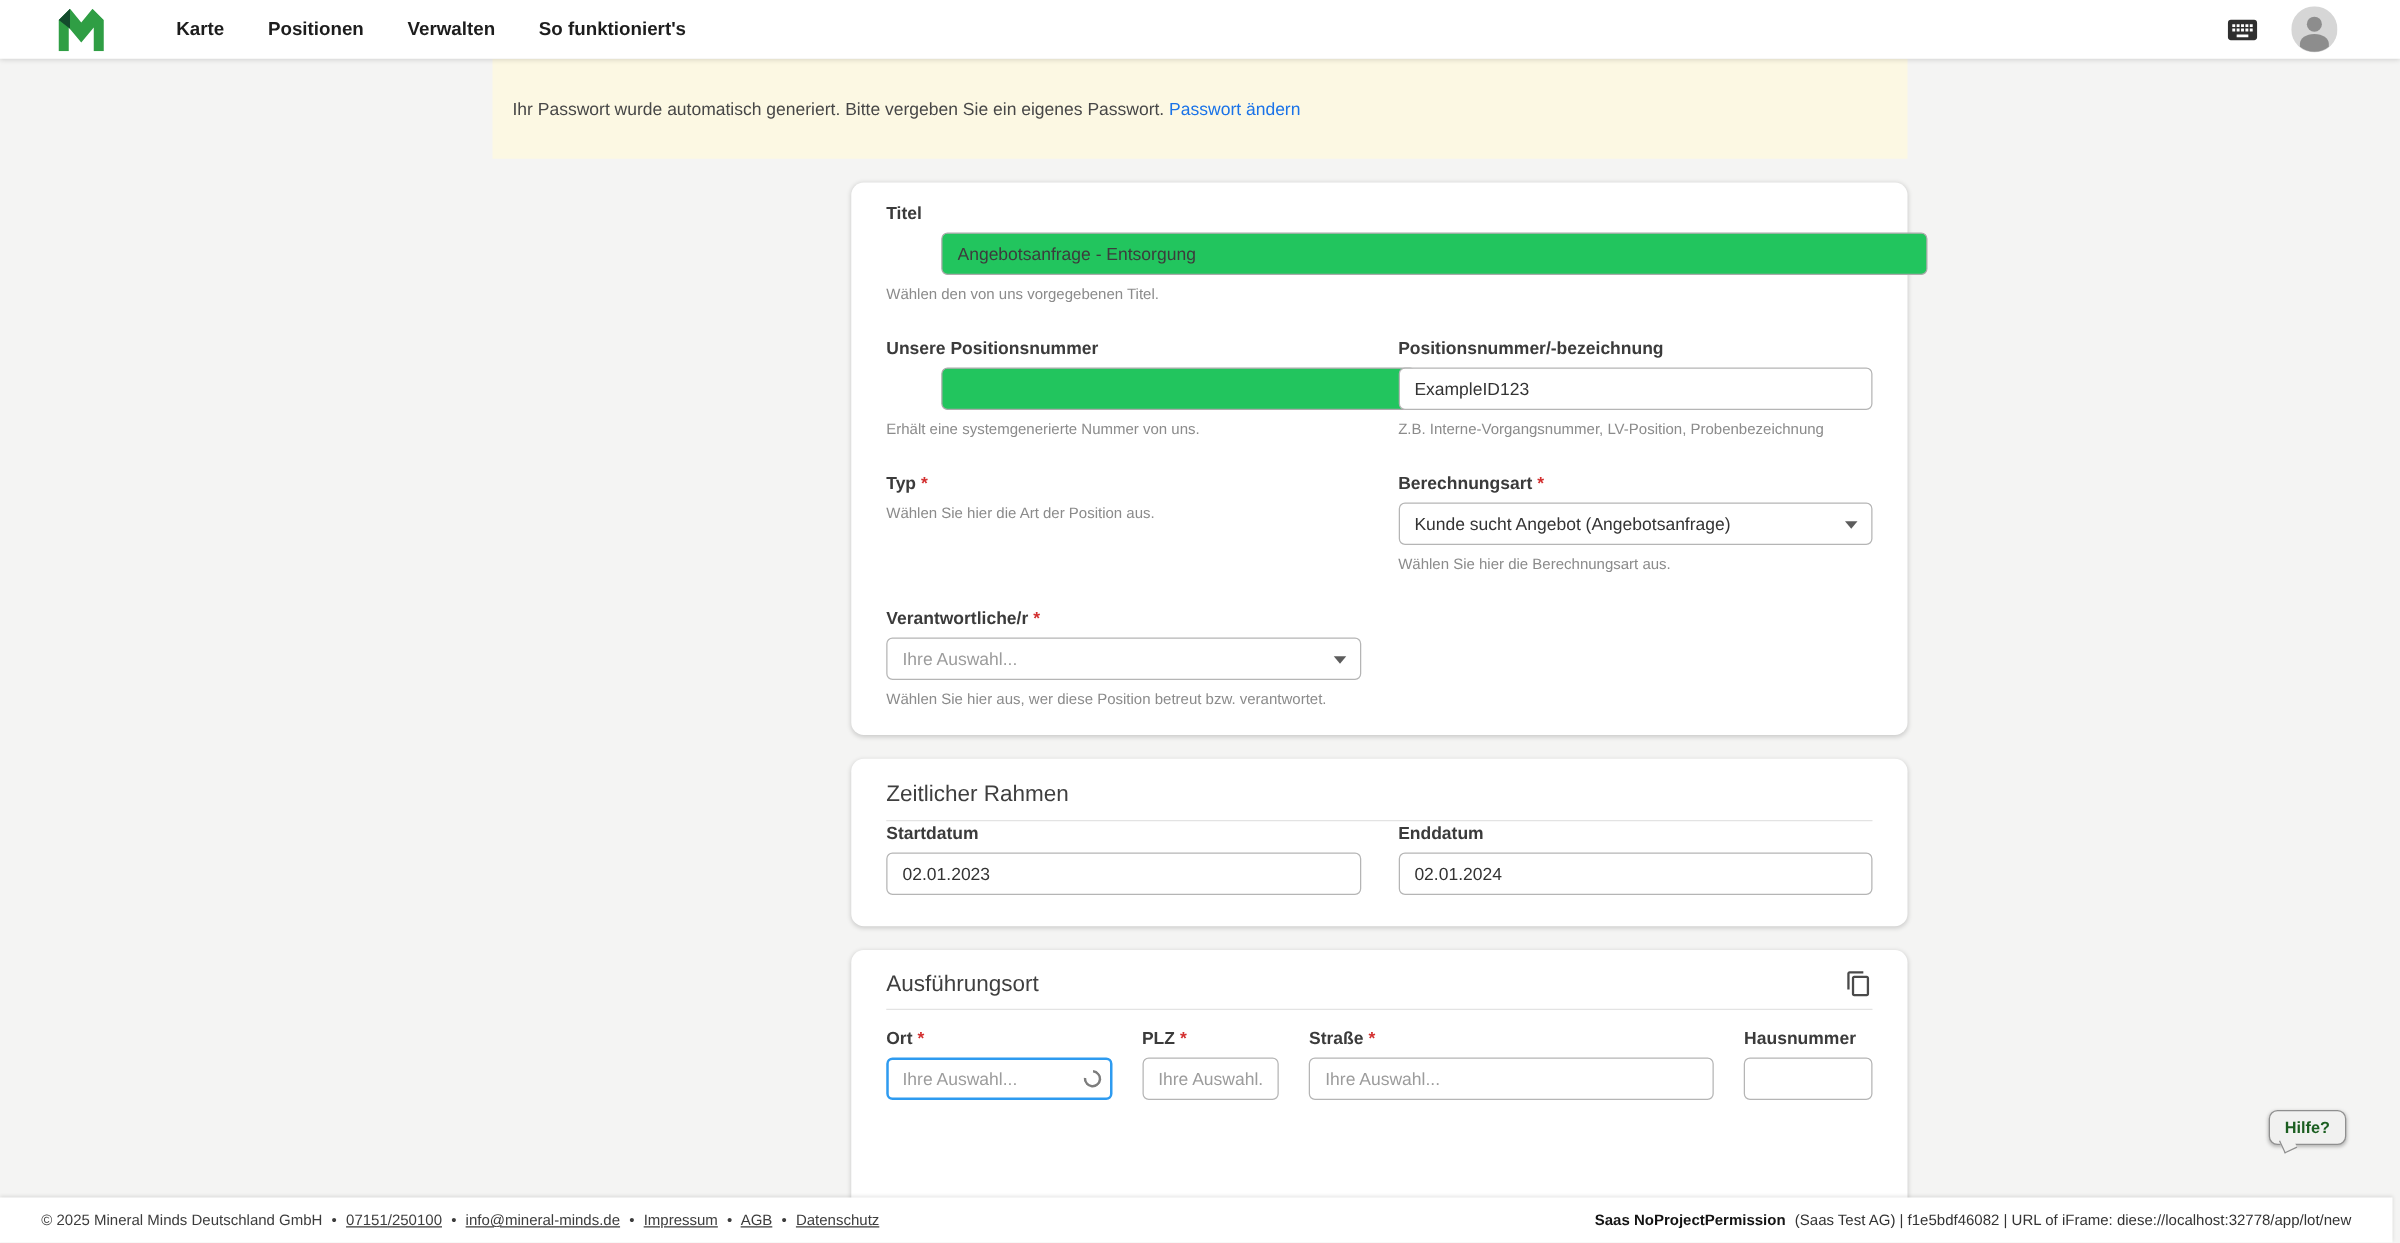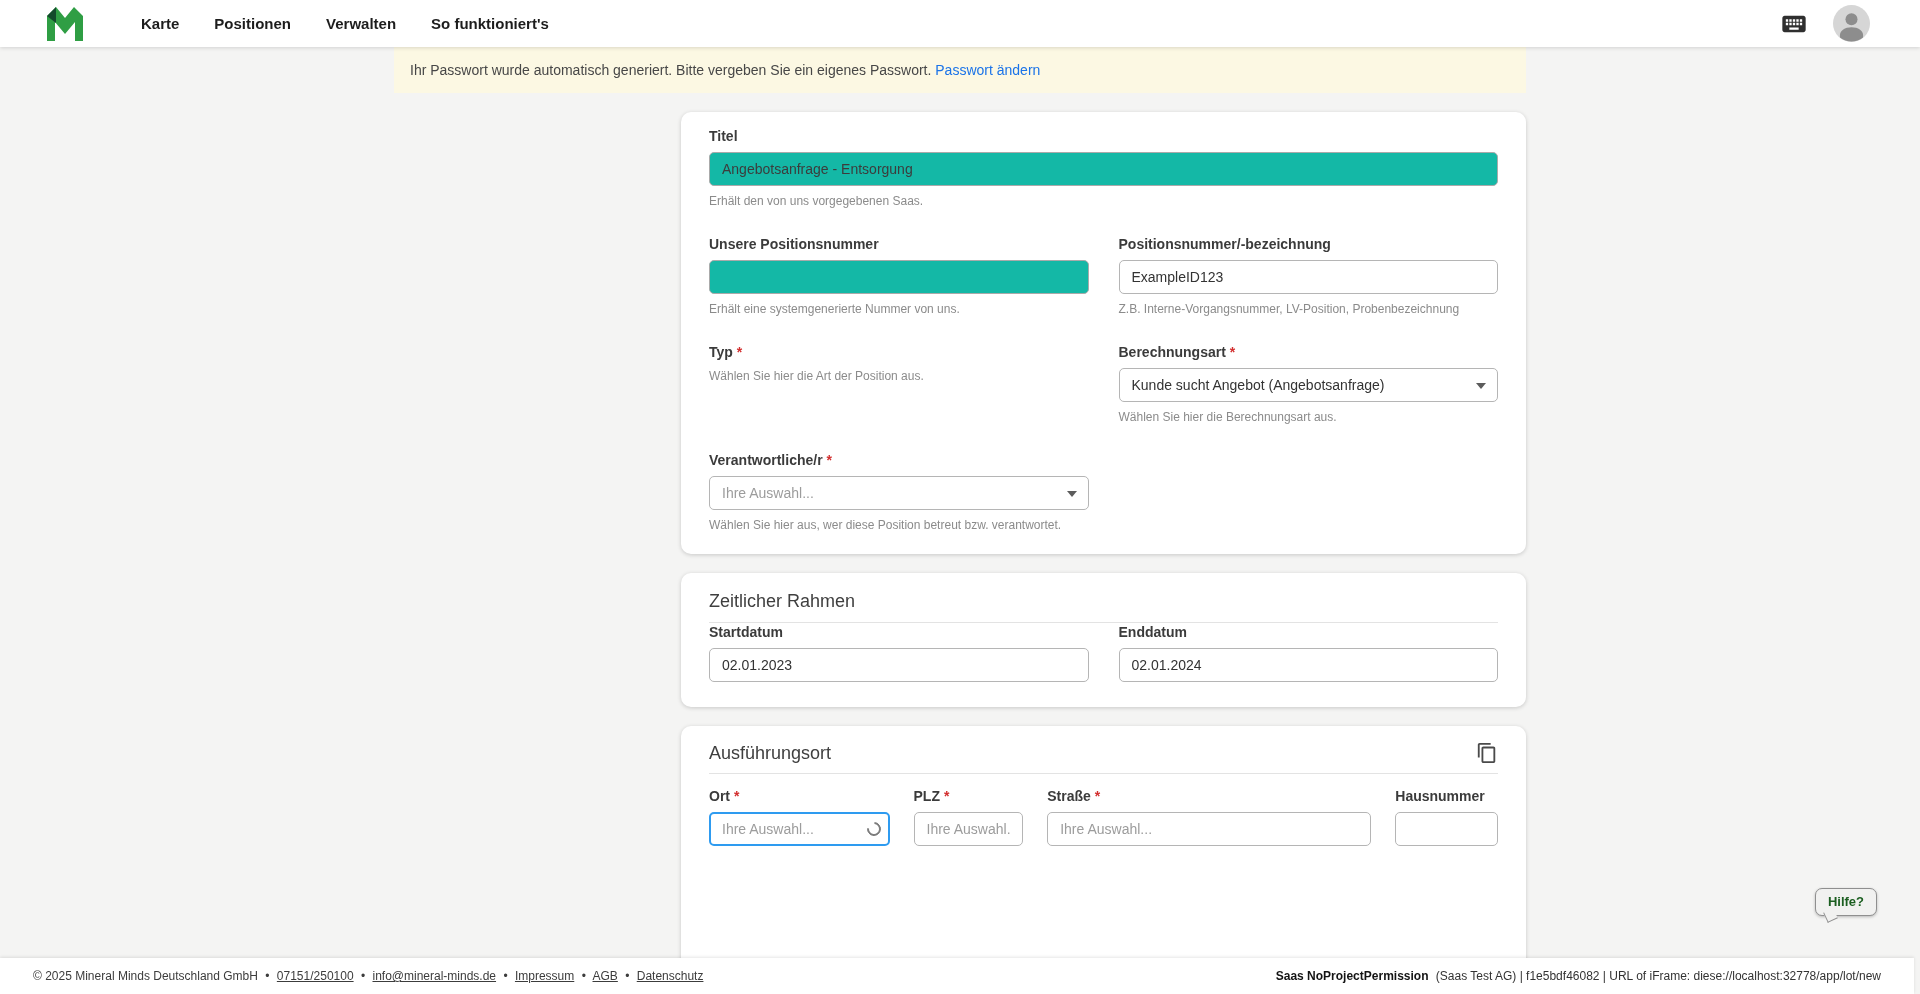--- a/index.html
+++ b/index.html
@@ -13,41 +13,41 @@
   .nav { display:flex; align-items:center; gap:35px; }
   .nav-item { font-size:15px; font-weight:700; color:#1d1d1d; text-decoration:none; cursor:pointer; }
   .nav-right { margin-left:auto; display:flex; align-items:center; gap:23px; }
   .icon-btn { display:flex; align-items:center; cursor:pointer; }
   .avatar { display:flex; align-items:center; cursor:pointer; }
 
   
   .main { height:933px; overflow:hidden; }
   .container { width:1132px; margin:0 auto; }
 
-  .banner { background:#fcf8e3; padding:13px 16px; font-size:14px; color:#474747; line-height:20px; }
+  .banner { background:#fcf8e3; padding:30px 16px; font-size:14px; color:#474747; line-height:20px; }
   .banner a { color:#1a73e8; text-decoration:none; cursor:pointer; }
 
   .title-row { display:flex; align-items:center; margin-top:46px; }
   .page-title { font-size:22px; line-height:30px; font-weight:700; color:#3c3c3b; }
   .title-rule { flex:1; height:1px; background:#d9d9d9; margin-left:26px; }
 
   .card { width:845px; margin-left:auto; background:#fff; border-radius:10px;
     box-shadow:0 1px 4px rgba(0,0,0,.18); padding:15px 28px 21px; }
   .card + .card, .card-first { margin-top:19px; }
   .card.mt { margin-top:19px; }
 
   .fgroup { margin-top:26px; }
   .fgroup.first { margin-top:0; }
   .flabel { font-size:14px; font-weight:700; color:#3b3b3b; line-height:18px; }
   .req { color:#d32f2f; margin-left:4px; font-weight:700; }
   .finput { margin-top:7px; height:34px; width:100%; border:1px solid #b5b5b5; border-radius:5px;
     background:#fff; font-size:14px; color:#333; padding:0 12px; display:flex; align-items:center;
     font-family:"Liberation Sans","DejaVu Sans",sans-serif; }
   input.finput { display:block; line-height:32px; }
-  .finput.disabled { background:#14b8a6; border-color:#aaa; color:#3c3c3c; }
+  .finput.disabled { background:#22c55e; border-color:#aaa; color:#3c3c3c;margin-left:44px; }
   .fhelp { margin-top:7px; font-size:12px; color:#8b8b8b; line-height:16px; }
   .frow { display:flex; gap:30px; }
   .fcol { flex:1; min-width:0; }
 
   .select { position:relative; cursor:pointer; padding-right:28px; overflow:hidden; white-space:nowrap; }
   .caret { position:absolute; right:11px; top:50%; margin-top:-2px; width:0; height:0;
     border-left:5px solid transparent; border-right:5px solid transparent; border-top:6px solid #5c5c5c; }
   .placeholder { color:#9c9c9c; }
   input::placeholder { color:#9c9c9c; opacity:1; }
 
@@ -126,21 +126,21 @@
     </div>
 
 
     <section class="card card-first">
 
       <div class="fgroup first">
         <div class="flabel">
           <span>Titel</span>
         </div>
         <input class="finput disabled" disabled="" value="Angebotsanfrage - Entsorgung" style="">
-        <div class="fhelp">Erhält den von uns vorgegebenen Saas.</div>
+        <div class="fhelp">Wählen den von uns vorgegebenen Titel.</div>
       </div>
 
       <div class="frow fgroup">
         <div class="fcol">
           <div class="flabel">
             <span>Unsere Positionsnummer</span>
           </div>
           <input class="finput disabled" disabled="" value="" style="">
           <div class="fhelp">Erhält eine systemgenerierte Nummer von uns.</div>
         </div>

